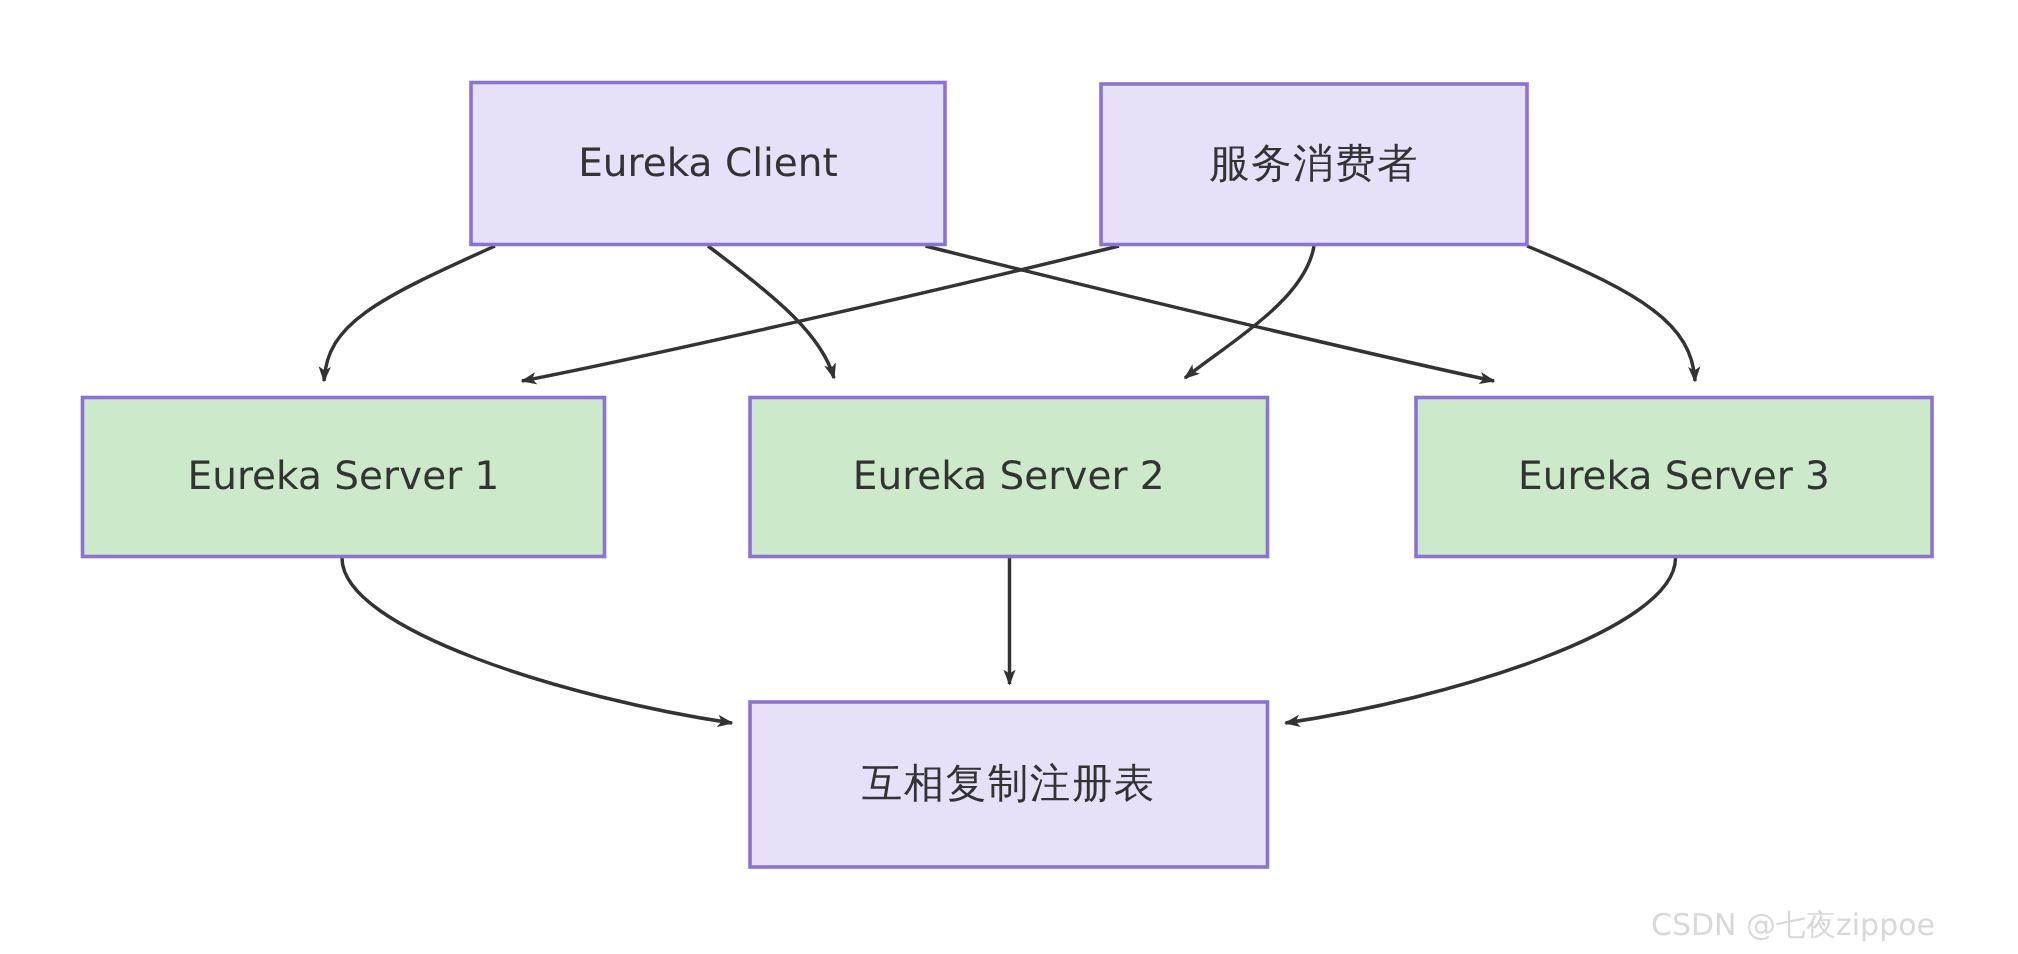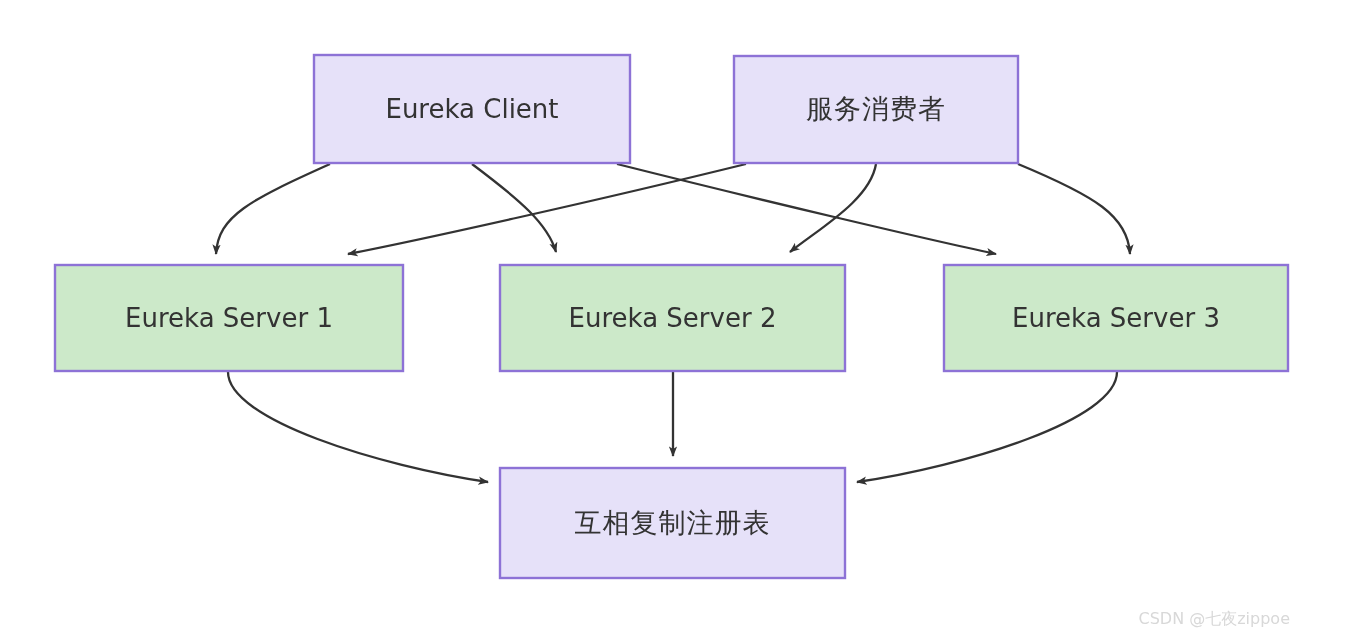--- a/index.html
+++ b/index.html
@@ -45,21 +45,21 @@
   .edge-path {
     fill: none;
     stroke: #333333;
     stroke-width: 2.3px;
   }
   .watermark {
     position: absolute;
     right: 16px;
     bottom: 6px;
     font-family: "DejaVu Sans", "Liberation Sans", sans-serif;
-    font-size: 16px;
+    font-size: 20px;
     color: #d8d8d8;
     white-space: nowrap;
     user-select: none;
     margin-left: 30px;
   }
 </style>
 </head>
 <body>
 
 <div id="diagram-root">

